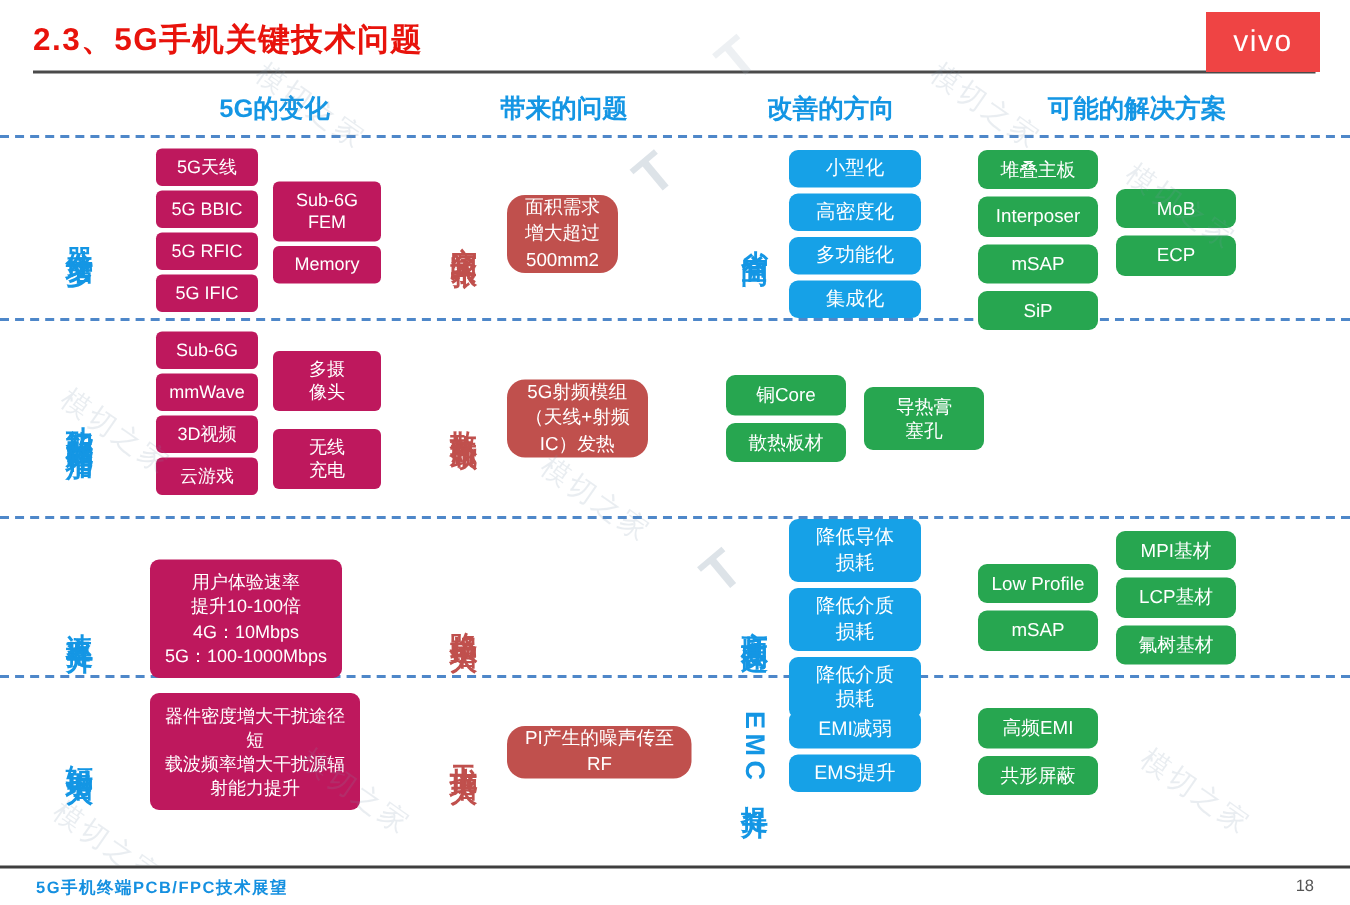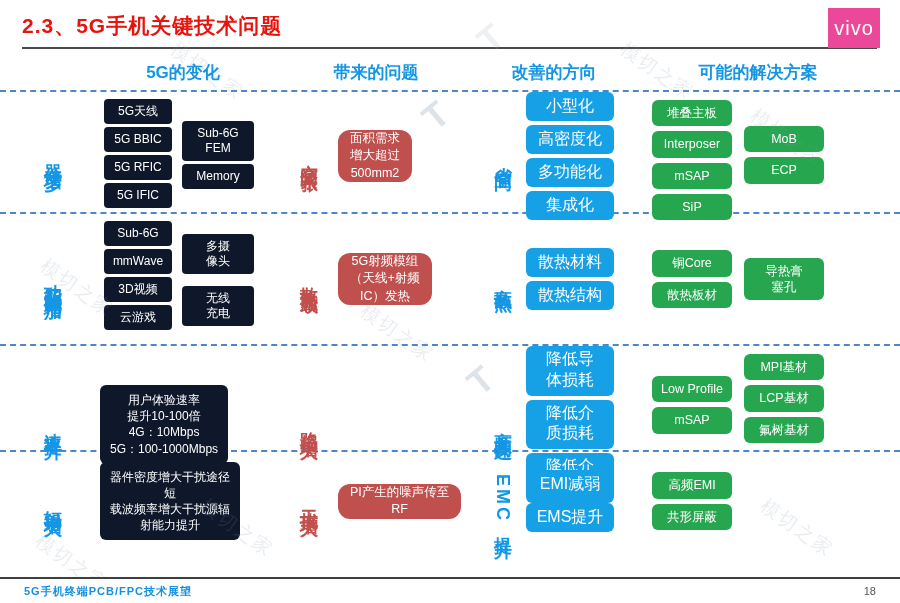--- a/index.html
+++ b/index.html
@@ -3,21 +3,21 @@
 <meta charset="utf-8">
 <style>
   * { box-sizing: border-box; margin: 0; padding: 0; }
   html,body { width: 900px; height: 603px; background:#fff; font-family:"Liberation Sans","DejaVu Sans",sans-serif; }
   .slide { position:relative; width:900px; height:603px; overflow:hidden; background:#fff; }
 
   
   .topbar { padding:12px 23px 0 22px; }
   .title { color:#e8130c; font-size:21px; font-weight:bold; letter-spacing:1px; }
   .title-rule { border-bottom:2px solid #4a4a4a; margin:7px 0 0 0; }
-  .logo { position:absolute; top:8px; right:20px; width:52px; height:40px; background:#ec4899;
+  .logo { position:absolute; top:8px; right:20px; width:76px; height:40px; background:#ef4444;
           color:#fff; display:flex; align-items:center; justify-content:center;
           font-size:20px; letter-spacing:1px; }
 
   
   .grid { display:grid; grid-template-columns:62px 198px 188px 168px 1fr; padding:0 22px; }
   .colheads { margin-top:12px; }
   .colhead { color:#1496e4; font-weight:bold; font-size:17px; text-align:center; padding-bottom:6px; }
 
   .grid-row { border-top:2px dashed #4e87c9; }
   .r1 { height:122px; } .r2 { height:132px; } .r3 { height:106px; } .r4 { height:100px; }
@@ -25,36 +25,36 @@
   .cell { display:flex; }
   .label-cell { align-items:center; justify-content:center; }
   .vlabel { writing-mode:vertical-rl; text-orientation:mixed; font-weight:bold; font-size:18px; letter-spacing:3px; line-height:1; }
   .vlabel.blue { color:#1496e4; }
   .vlabel.red  { color:#c0504d; }
 
   .changes-cell { gap:10px; padding:7px 0 0 20px; align-items:flex-start; }
   .changes-cell.center { align-items:center; padding:0 0 0 16px; }
   .stack { display:flex; flex-direction:column; gap:3px; }
   .stack.g5 { gap:5px; }
-  .bbox { background:#0f172a; color:#fff; font-size:12px; line-height:1.25; border-radius:4px;
+  .bbox { background:#be185d; color:#fff; font-size:12px; line-height:1.25; border-radius:4px;
           padding:5px 6px; text-align:center; min-width:68px; white-space:pre-line; }
   .bbox.w70 { min-width:72px; }
   .bbox.big { border-radius:6px; padding:7px 10px; font-size:12px; line-height:1.35; }
   .mt-sub { margin-top:22px; }
   .mt-cam { margin-top:13px; }
   .gap12 { gap:12px; }
 
   .problem-cell { align-items:center; gap:20px; padding-left:18px; }
   .rbox { background:#c0504d; color:#fff; font-size:12.5px; line-height:1.4; border-radius:12px;
           padding:0 12px; text-align:center; white-space:pre-line; }
 
   .direction-cell { align-items:center; justify-content:center; gap:14px; }
-  .sbox { background:#16a1e7; color:#fff; font-size:16px; line-height:1.3; border-radius:6px;
+  .sbox { background:#16a1e7; color:#fff; font-size:13px; line-height:1.3; border-radius:6px;
           padding:4px 2px; text-align:center; min-width:88px; white-space:pre-line; }
-  .sbox.wrap5 { width:88px; padding:4px 13px;font-family:Liberation Mono, monospace; }
+  .sbox.wrap5 { width:88px; padding:4px 13px; }
   .stack.g4 { gap:4px; }
 
   .solutions-cell { gap:12px; padding:8px 0 0 14px; align-items:flex-start; }
   .solutions-cell.center { align-items:center; padding-top:0; }
   .gbox { background:#27a650; color:#fff; font-size:12.5px; line-height:1.3; border-radius:6px;
           padding:5px 8px; text-align:center; min-width:80px; white-space:pre-line; }
   .mt-sol { margin-top:26px; }
   .mt-sol2 { margin-top:22px; }
   .self-c { align-self:center; }
 
@@ -169,27 +169,20 @@
         <div class="bbox w70">无线
 充电</div>
       </div>
     </div>
     <div class="cell problem-cell">
       <span class="vlabel red">散热瓶颈</span>
       <div class="rbox">5G射频模组
 （天线+射频
 IC）发热</div>
     </div>
-    <div class="cell direction-cell">
-      <span class="vlabel blue">高散热</span>
-      <div class="stack g4">
-        <div class="sbox">散热材料</div>
-        <div class="sbox">散热结构</div>
-      </div>
-    </div>
     <div class="cell solutions-cell center">
       <div class="stack g5">
         <div class="gbox">铜Core</div>
         <div class="gbox">散热板材</div>
       </div>
       <div class="stack g5">
         <div class="gbox self-c">导热膏
 塞孔</div>
       </div>
     </div>

